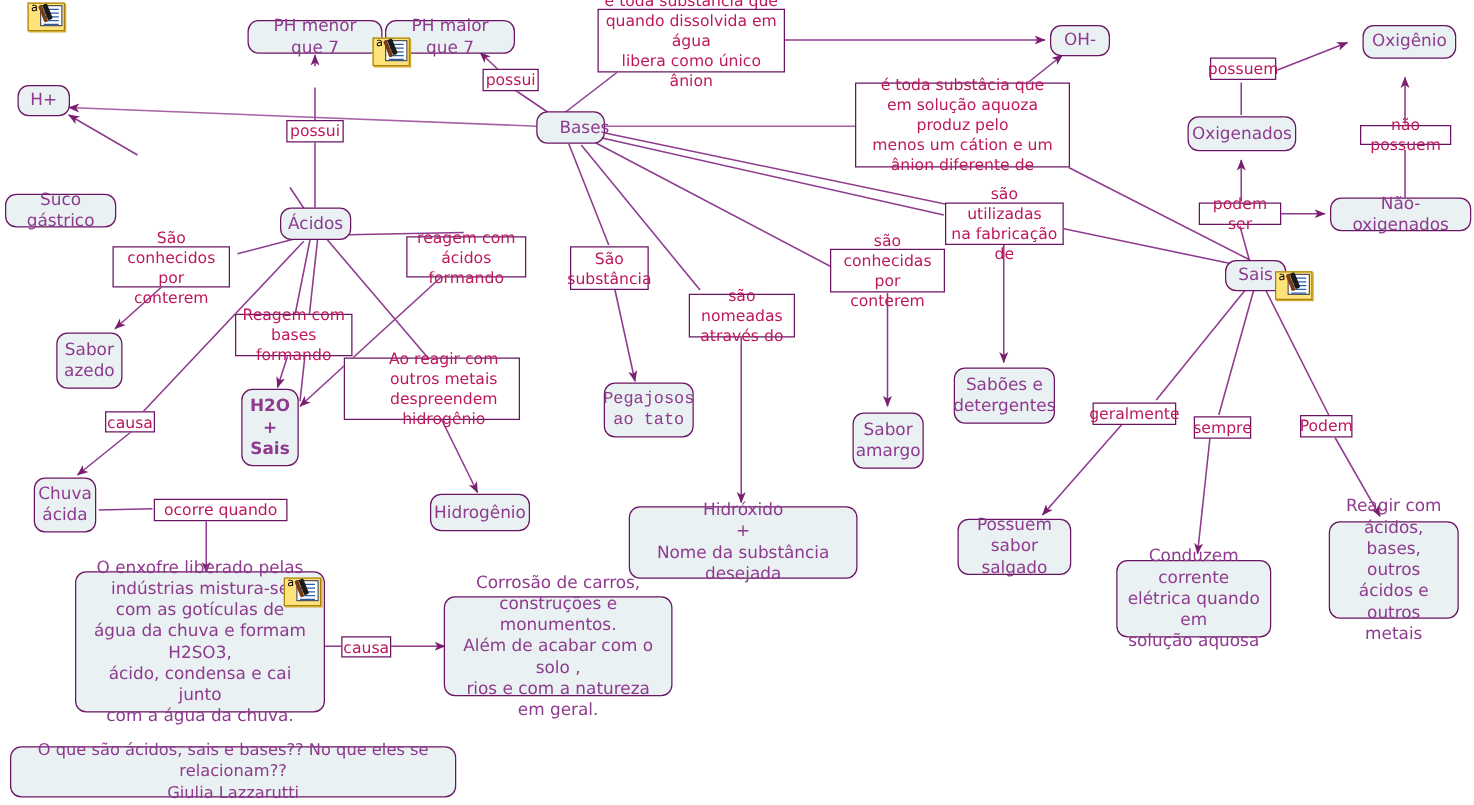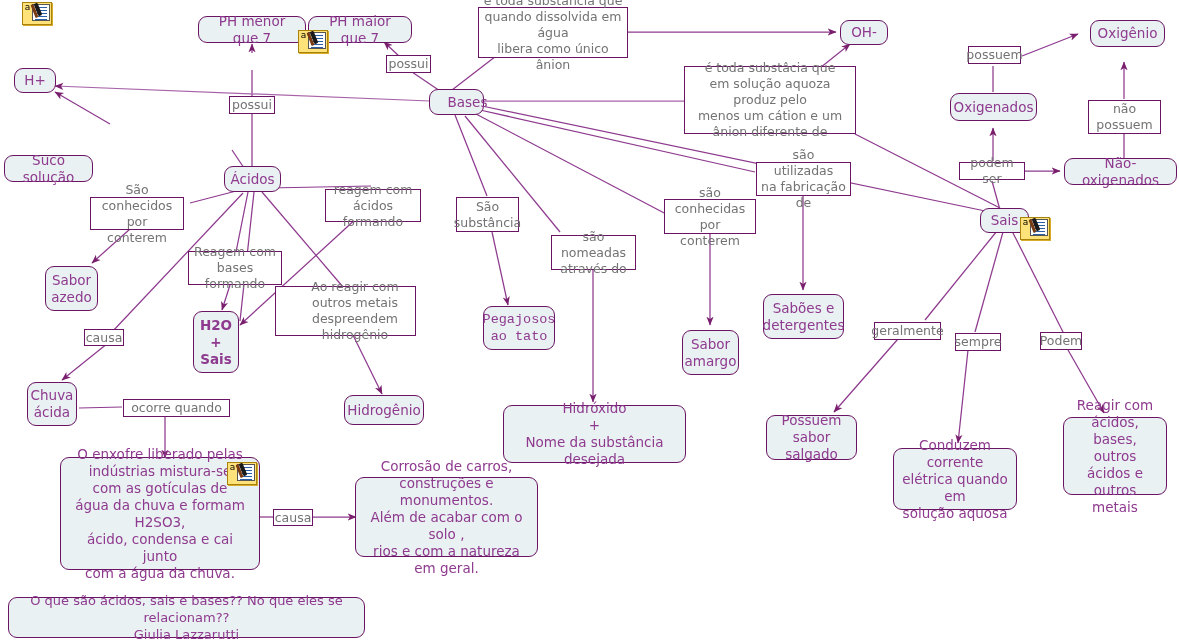--- a/index.html
+++ b/index.html
@@ -28,21 +28,21 @@
     white-space:pre-line;
     z-index:3;
   }
   
   .link{
     position:absolute;
     box-sizing:border-box;
     background:#ffffff;
     border:1.2px solid #6b1464;
     border-radius:0;
-    color:#737373;
+    color:#be185d;
     font-size:12.5px;
     line-height:16px;
     text-align:center;
     display:flex;
     align-items:center;
     justify-content:center;
     padding:1px 4px;
     white-space:pre-line;
     z-index:4;
   }
@@ -181,21 +181,21 @@
   </svg>
 
   <div class="node" style="left:198px;top:16px;width:108px;height:27px;">PH menor que 7</div>
 
   <div class="node" style="left:308px;top:16px;width:104px;height:27px;">PH maior que 7</div>
 
   <div class="node" style="left:840px;top:20px;width:48px;height:25px;">OH-</div>
 
   <div class="node" style="left:14px;top:68px;width:42px;height:25px;">H+</div>
 
-  <div class="node" style="left:4px;top:155px;width:89px;height:27px;">Suco solução</div>
+  <div class="node" style="left:4px;top:155px;width:89px;height:27px;">Suco gástrico</div>
 
   <div class="node" style="left:224px;top:166px;width:57px;height:26px;">Ácidos</div>
 
   <div class="node" style="left:429px;top:89px;width:55px;height:26px;padding-left:29px;">Bases</div>
 
   <div class="node" style="left:980px;top:208px;width:49px;height:25px;">Sais</div>
 
   <div class="node" style="left:950px;top:93px;width:87px;height:28px;">Oxigenados</div>
 
   <div class="node" style="left:1064px;top:158px;width:113px;height:27px;">Não-oxigenados</div>
@@ -293,21 +293,21 @@
   <div class="link" style="left:664px;top:199px;width:92px;height:35px;">são conhecidas
 por conterem</div>
 
   <div class="link" style="left:756px;top:162px;width:95px;height:34px;">são utilizadas
 na fabricação de</div>
 
   <div class="link" style="left:959px;top:162px;width:66px;height:18px;">podem ser</div>
 
   <div class="link" style="left:968px;top:46px;width:53px;height:18px;">possuem</div>
 
-  <div class="link" style="left:1088px;top:100px;width:73px;height:34px;">não possuem</div>
+  <div class="link" style="left:1088px;top:100px;width:73px;height:16px;">não possuem</div>
 
   <div class="link" style="left:874px;top:322px;width:67px;height:18px;">geralmente</div>
 
   <div class="link" style="left:955px;top:333px;width:46px;height:18px;">sempre</div>
 
   <div class="link" style="left:1040px;top:332px;width:42px;height:18px;">Podem</div>
 
   <div class="node" style="left:8px;top:597px;width:357px;height:41px;font-size:13px;line-height:17px;">O que são ácidos, sais e bases?? No que eles se relacionam??
 Giulia Lazzarutti</div>
 

